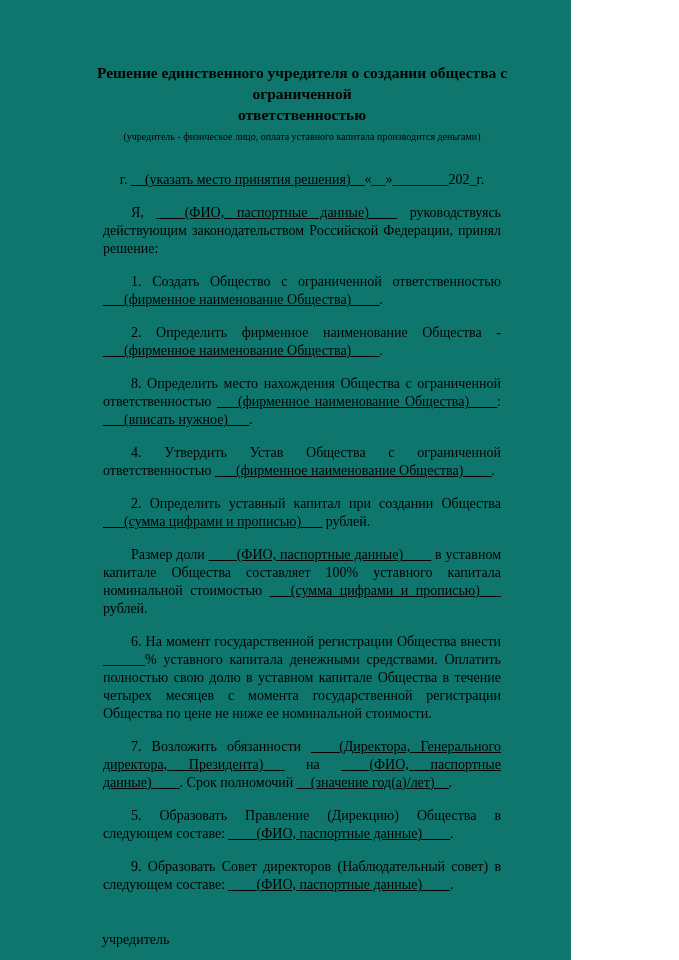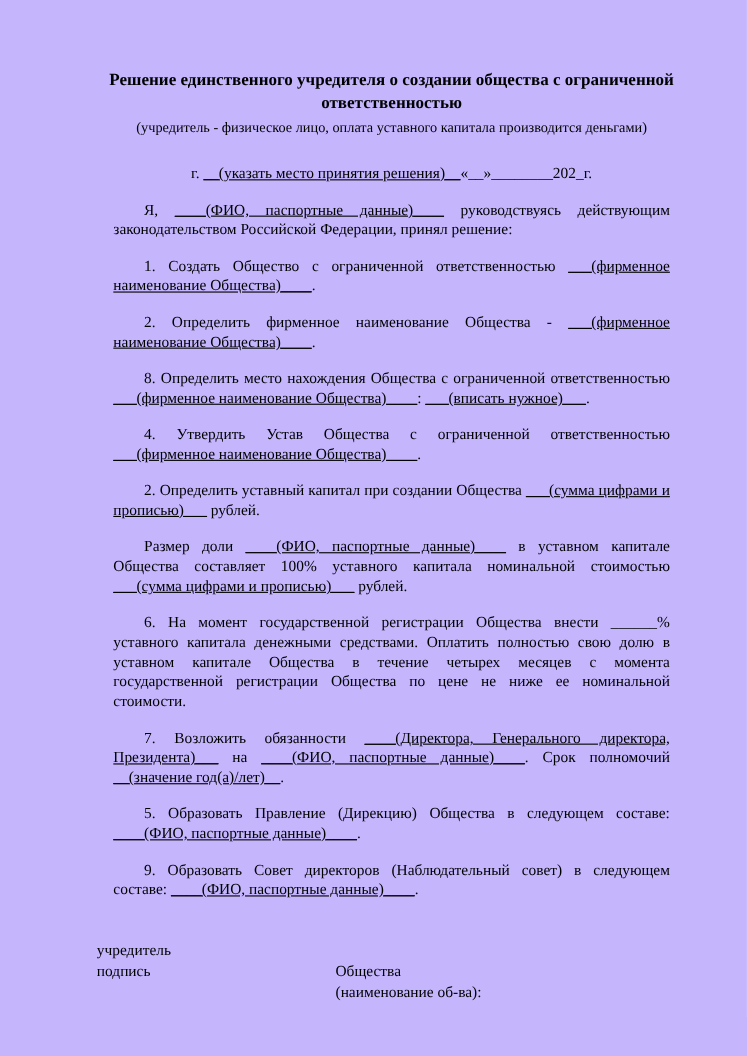--- a/index.html
+++ b/index.html
@@ -2,38 +2,38 @@
 <html lang="ru"><head>
 <meta charset="utf-8">
 <style>
   html, body {
     margin: 0;
     padding: 0;
     background: #ffffff;
   }
   .page {
     position: relative;
-    width: 679px;
+    width: 571px;
     height: 960px;
-    background: #c4b5fd;
+    background: #0f766e;
     color: #000000;
     font-family: "Liberation Serif", "DejaVu Serif", serif;
     box-sizing: border-box;
     padding: 62px 55px 0 88px;
     overflow: hidden;
   }
   .doc-title {
     font-size: 15.5px;
     font-weight: bold;
     text-align: center;
     line-height: 21px;
     margin: 0;
   }
   .doc-subtitle {
-    font-size: 13px;
+    font-size: 10px;
     font-weight: normal;
     text-align: center;
     line-height: 16px;
     margin: 4px 0 0 0;
   }
   .place-date {
     display: flex;
     justify-content: center;
     align-items: baseline;
     margin-top: 26px;
@@ -53,21 +53,21 @@
   }
   .u {
     text-decoration: underline;
   }
   .footer {
     margin-top: 36px;
     font-size: 14px;
     line-height: 19px;
   }
   .footer-line1 {
-    margin: 0;
+    margin: 14px;
   }
   .footer-row {
     display: grid;
     grid-template-columns: 217px 140px auto;
     margin: 0;
   }
 </style>
 </head>
 <body>
 

